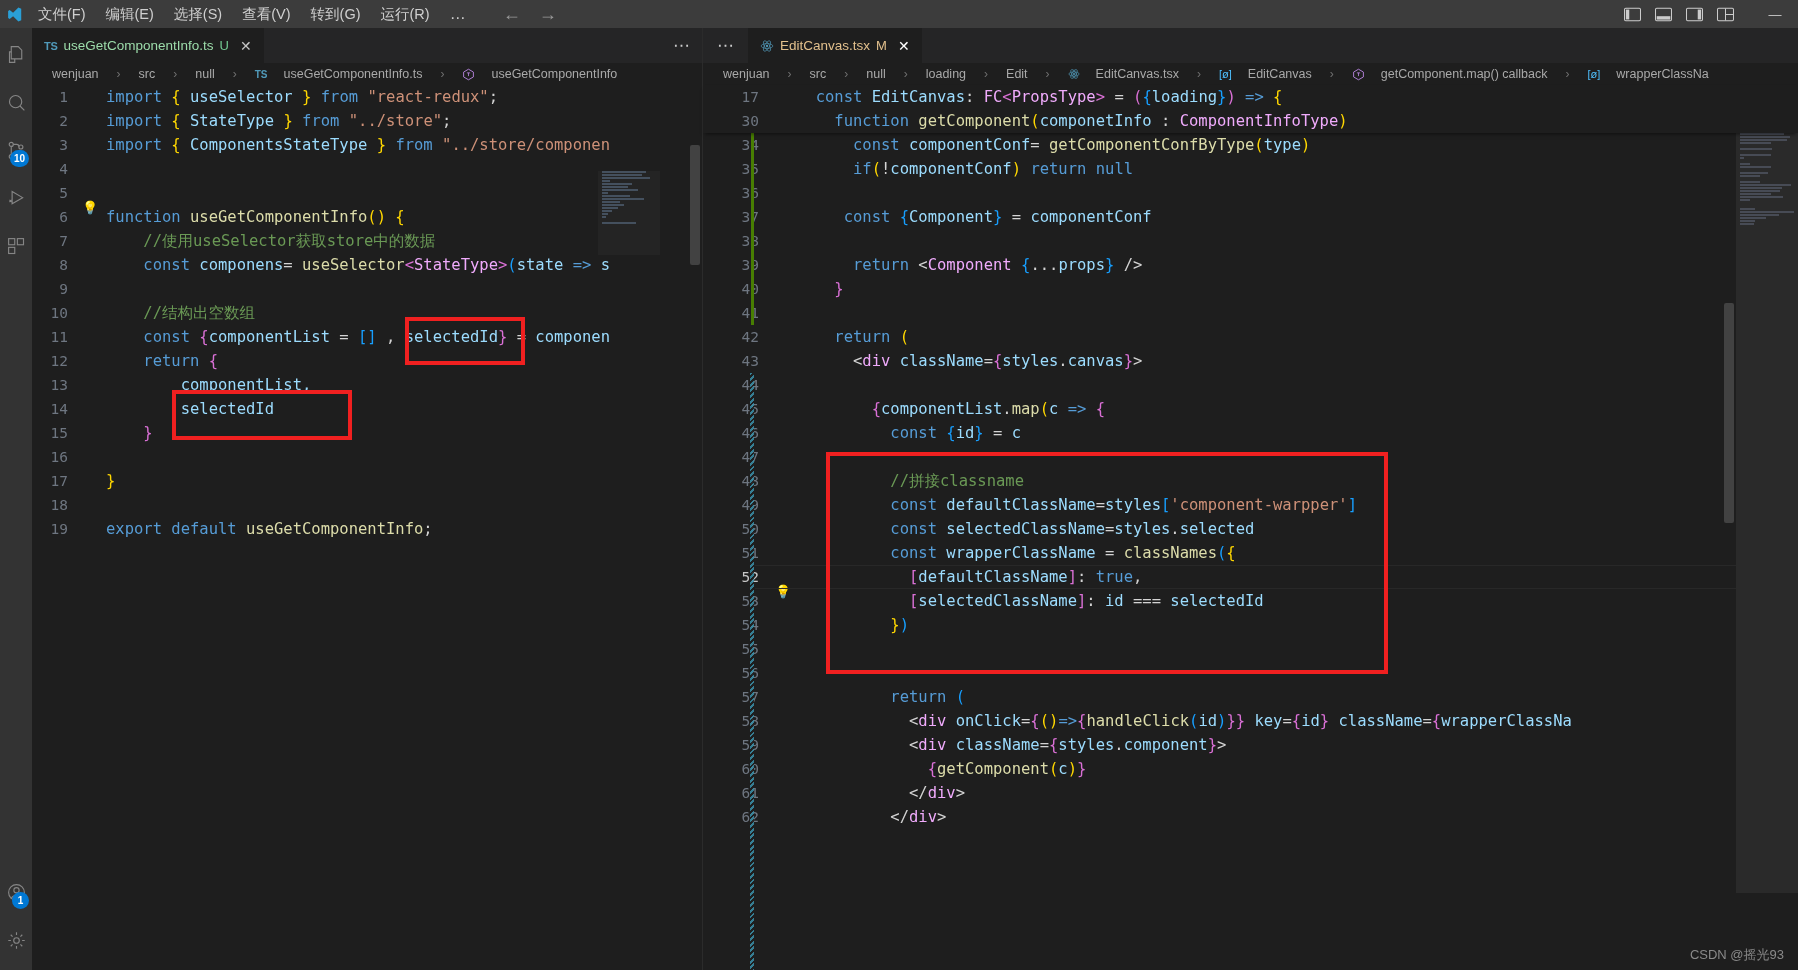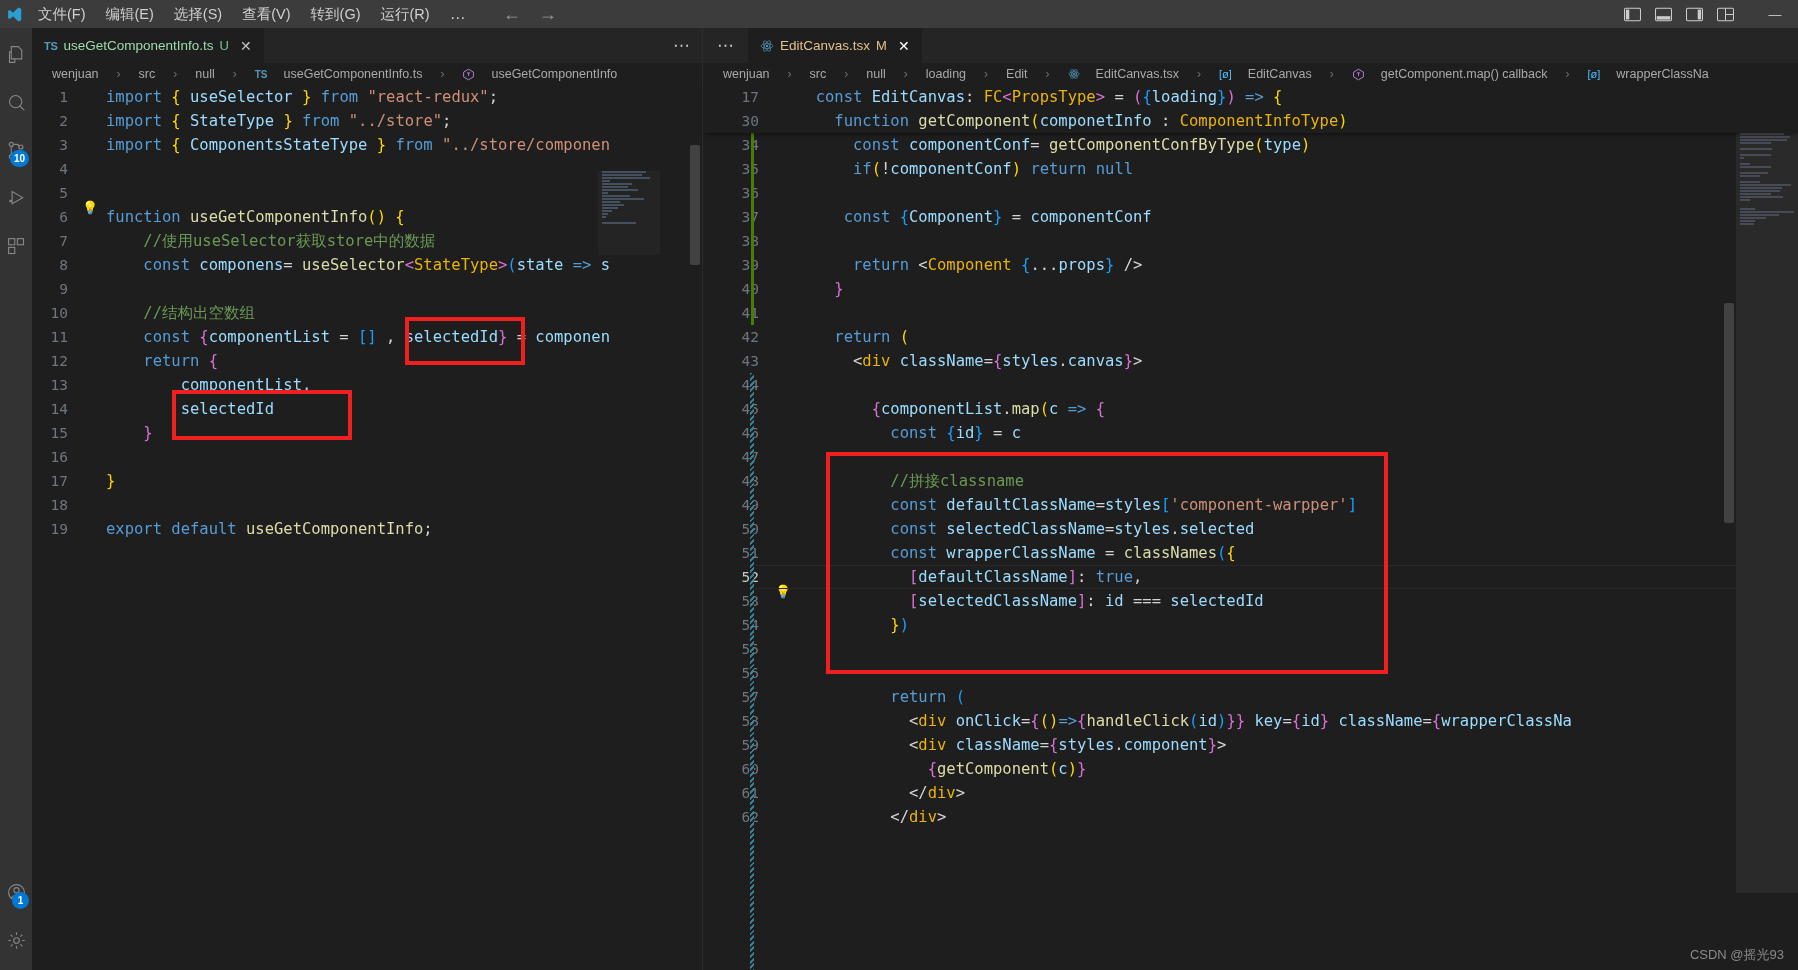--- a/index.html
+++ b/index.html
@@ -119,21 +119,21 @@
   .gutter-space { width: 22px; flex: 0 0 22px; position: relative; }
   .src { flex: 1 1 auto; white-space: pre; overflow: hidden; }
   .line.cur-line::after {
     content: ""; position: absolute; left: 52px; right: 0; top: 0; bottom: 0;
     border-top: 1px solid #282828; border-bottom: 1px solid #282828; pointer-events: none;
   }
 
   
   .kw   { color: #569cd6; }      
   .fn   { color: #dcdcaa; }      
-  .ty   { color: #eab308; }      
+  .ty   { color: #f0abfc; }      
   .var  { color: #9cdcfe; }      
   .str  { color: #ce9178; }
   .cmt  { color: #6a9955; }
   .pun  { color: #d4d4d4; }
   .br1  { color: #ffd700; }      
   .br2  { color: #da70d6; }      
   .br3  { color: #179fff; }
   .plain{ color: #d4d4d4; }
 
   .bulb { color: #ffcc00; font-size: 13px; position: absolute; }

